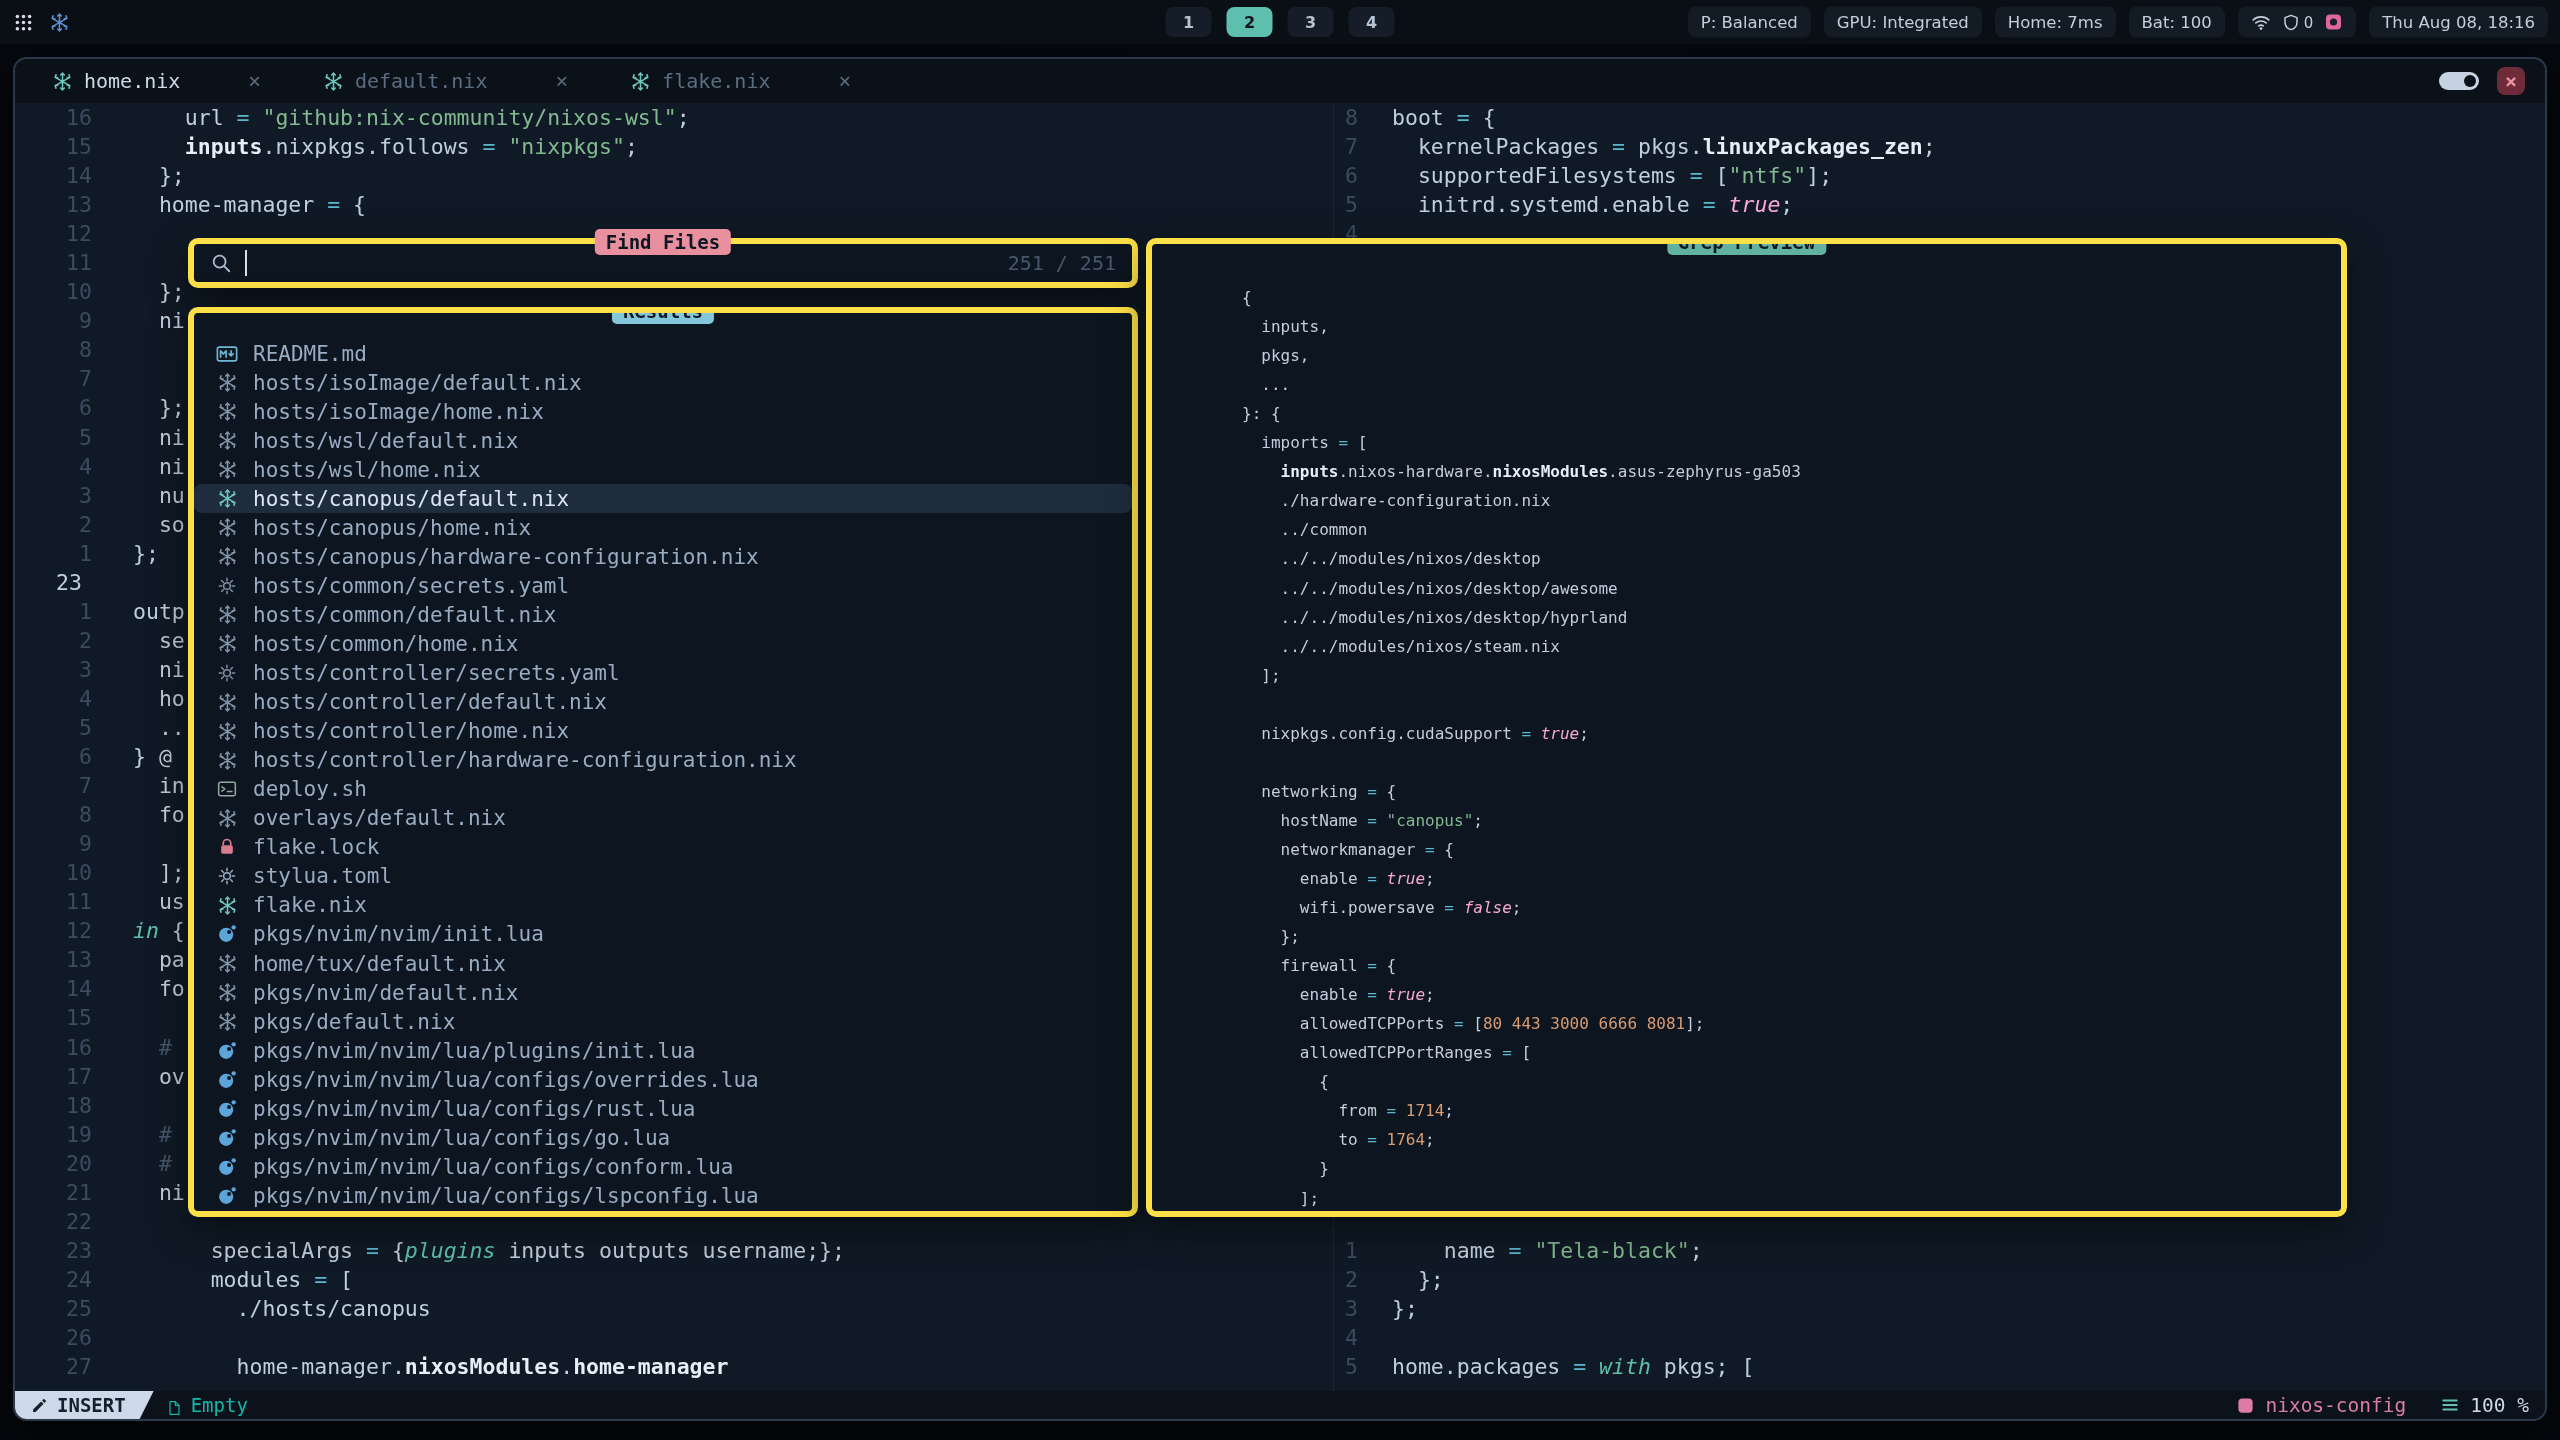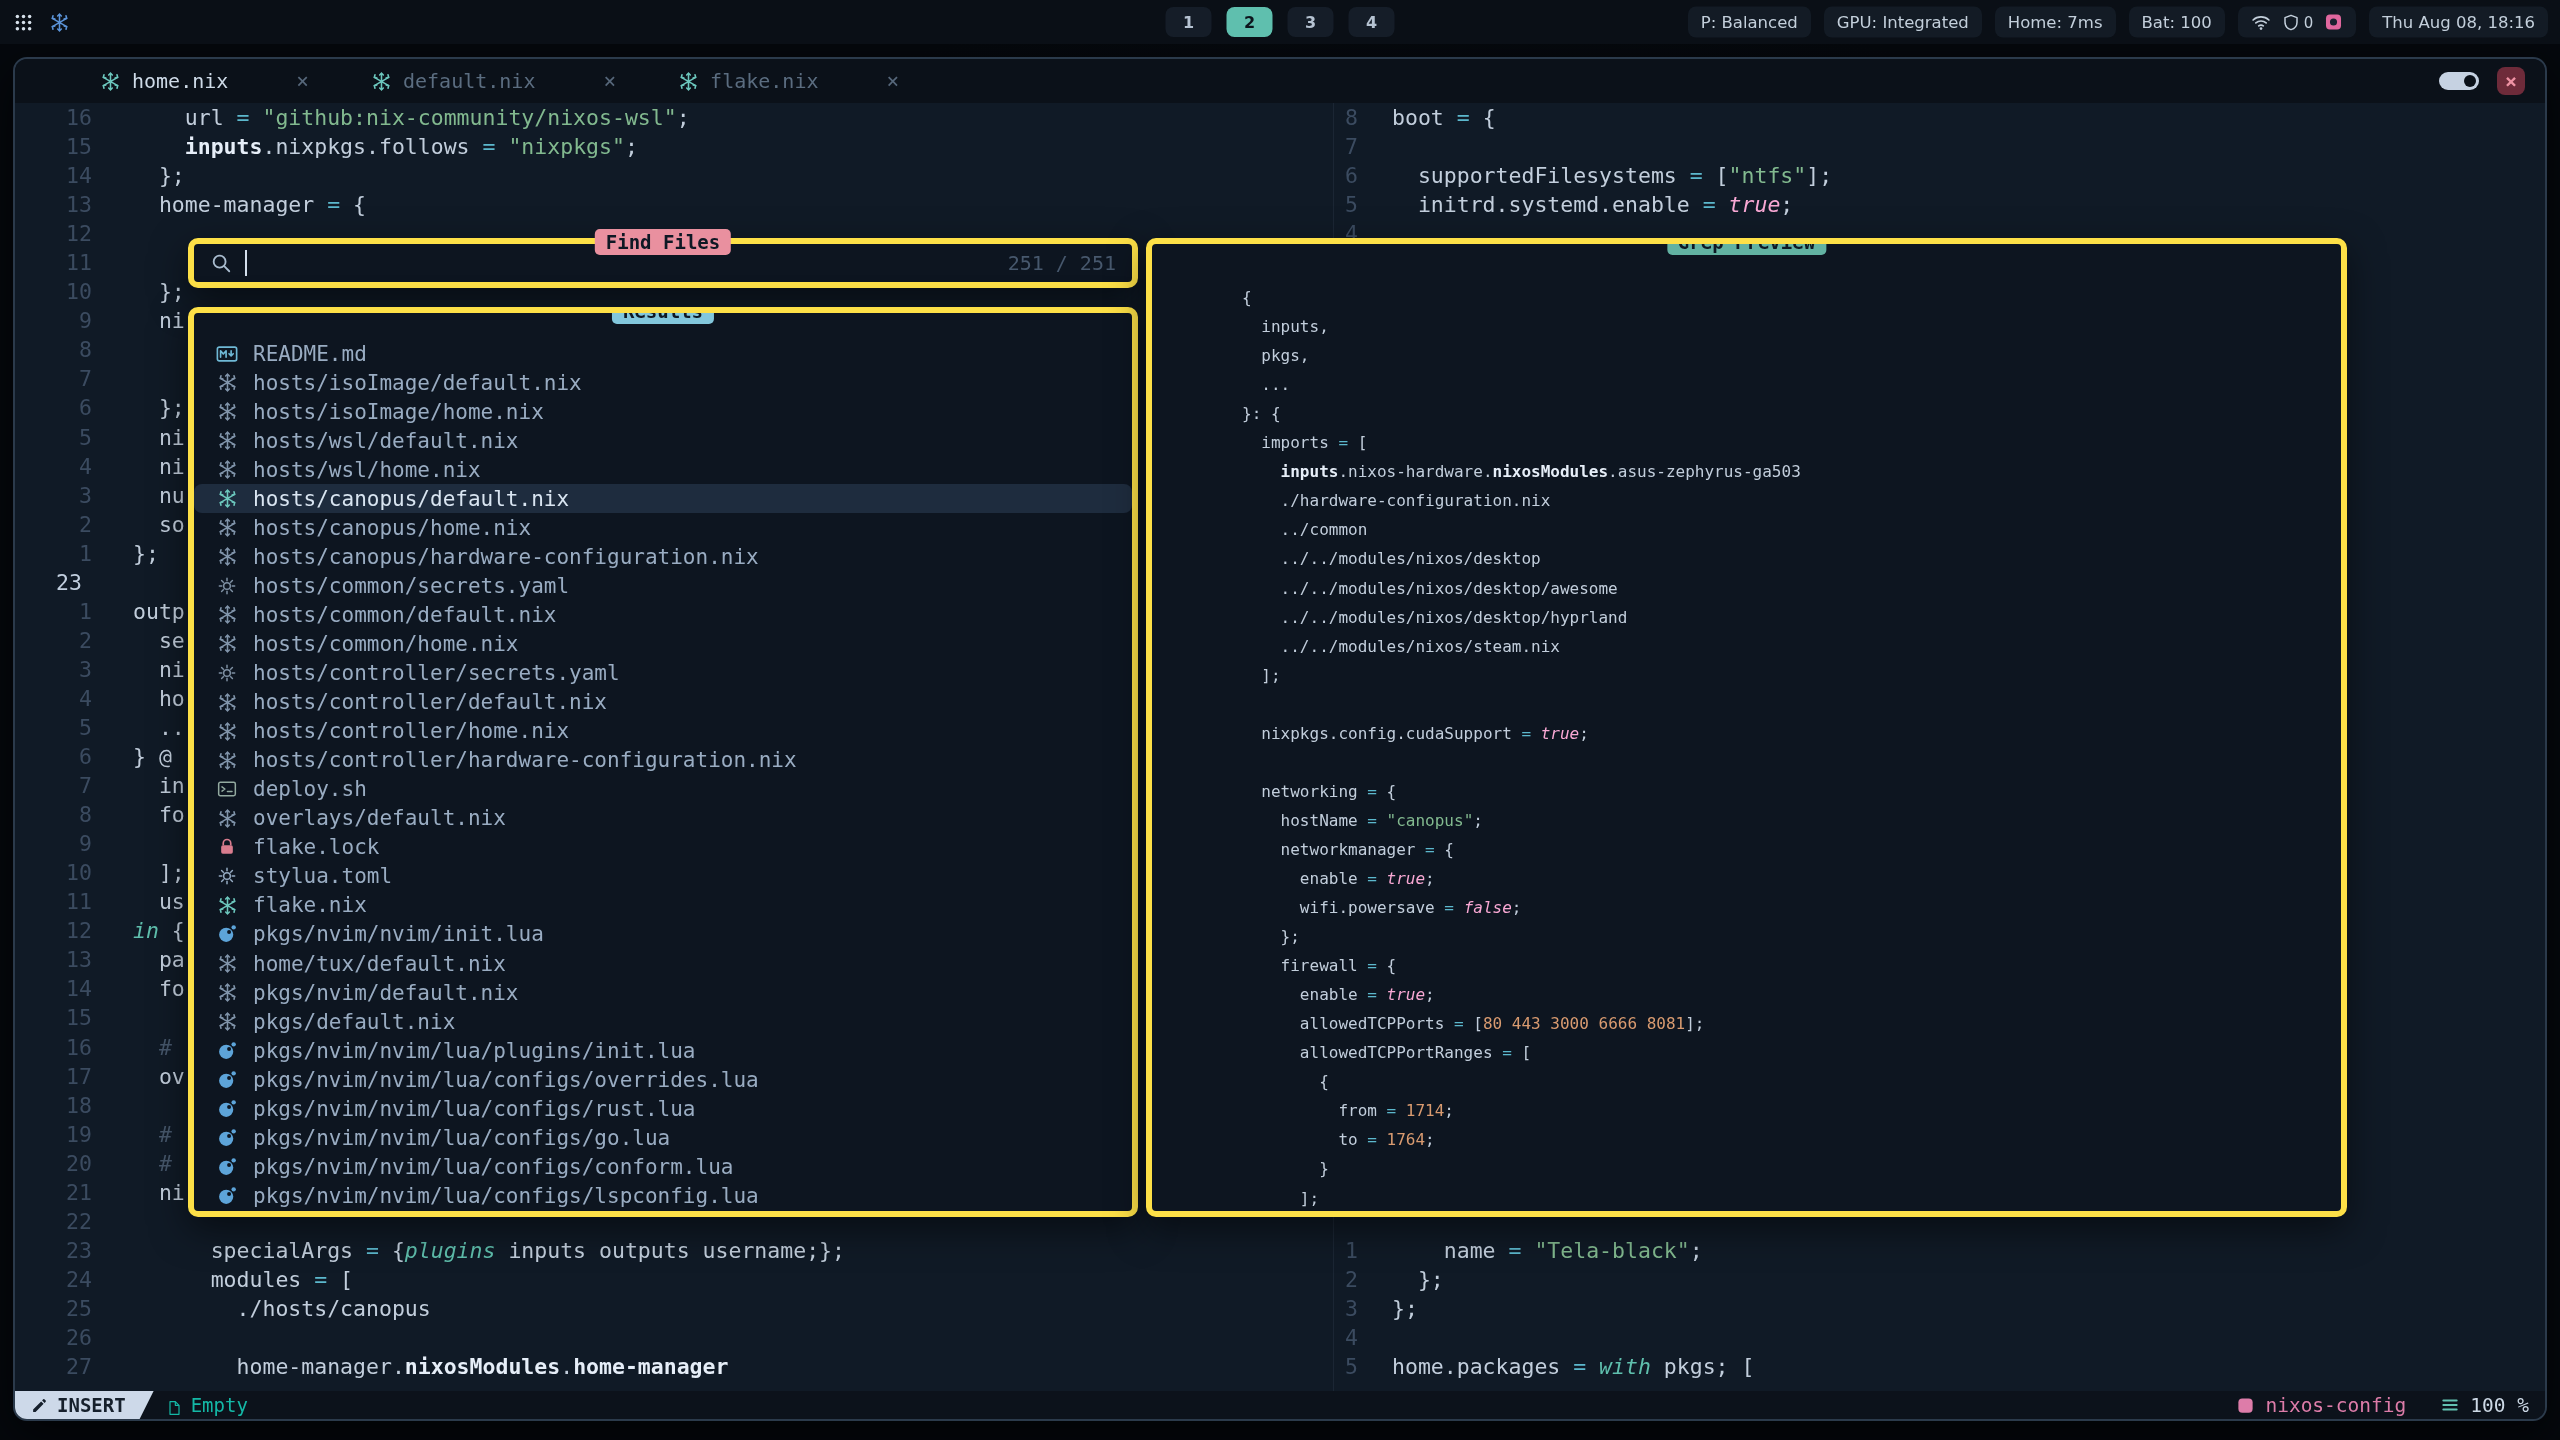--- a/index.html
+++ b/index.html
@@ -19,21 +19,21 @@
   .module{background:#131b25;height:31px;display:flex;align-items:center;padding:0 13px;border-radius:8px;white-space:nowrap;color:#c3cfdb;}
   .tray{gap:11px;}
   .shieldwrap{display:flex;align-items:center;gap:4px;}
   .shieldcount{font-size:15px;}
 
   
   .window{position:absolute;left:13px;top:57px;width:2534px;height:1364px;background:#101a26;
           border:2px solid #2b3a4b;border-radius:14px;box-shadow:0 14px 48px rgba(0,0,0,.65);
           box-sizing:border-box;overflow:hidden;z-index:1;}
 
-  .tabline{height:44px;background:#0b1119;display:flex;align-items:center;padding-left:85px;gap:62px;
+  .tabline{height:44px;background:#0b1119;display:flex;align-items:center;padding-left:37px;gap:62px;
            font-family:"DejaVu Sans Mono",monospace;font-size:20px;}
   .tab{display:flex;align-items:center;cursor:pointer;}
   .tab .ticon{color:#6cc7bd;margin-right:11px;display:flex;}
   .tab .tname{color:#5b6d80;}
   .tab.active .tname{color:#cfdbe8;}
   .tab .tclose{color:#56677a;margin-left:68px;font-size:21px;}
   .tabctrl{margin-left:auto;display:flex;align-items:center;gap:18px;padding-right:20px;}
   .toggle{width:40px;height:18px;border-radius:9px;background:#c6d2e2;position:relative;}
   .toggle::after{content:"";position:absolute;right:3px;top:3px;width:12px;height:12px;border-radius:50%;background:#0b1119;}
   .winclose{width:28px;height:28px;border-radius:8px;background:#6e2b3a;color:#ef92a4;display:flex;
@@ -390,20 +390,21 @@
         </div>
     </div>
     <div class="pane pane-right">
       <div class="rows-top">
         <div class="row">
             <span class="ln">8</span>
             <span class="code"><span class="tk-fg">boot </span><span class="tk-op">= </span><span class="tk-fg">{</span></span>
           </div>
           <div class="row">
             <span class="ln">7</span>
+            <span class="code"><span class="tk-fg">  kernelPackages </span><span class="tk-op">= </span><span class="tk-fg">pkgs.</span><span class="tk-b">linuxPackages_zen</span><span class="tk-fg">;</span></span>
           </div>
           <div class="row">
             <span class="ln">6</span>
             <span class="code"><span class="tk-fg">  supportedFilesystems </span><span class="tk-op">= </span><span class="tk-fg">[</span><span class="tk-str">"ntfs"</span><span class="tk-fg">];</span></span>
           </div>
           <div class="row">
             <span class="ln">5</span>
             <span class="code"><span class="tk-fg">  initrd.systemd.enable </span><span class="tk-op">= </span><span class="tk-bool">true</span><span class="tk-fg">;</span></span>
           </div>
           <div class="row">

